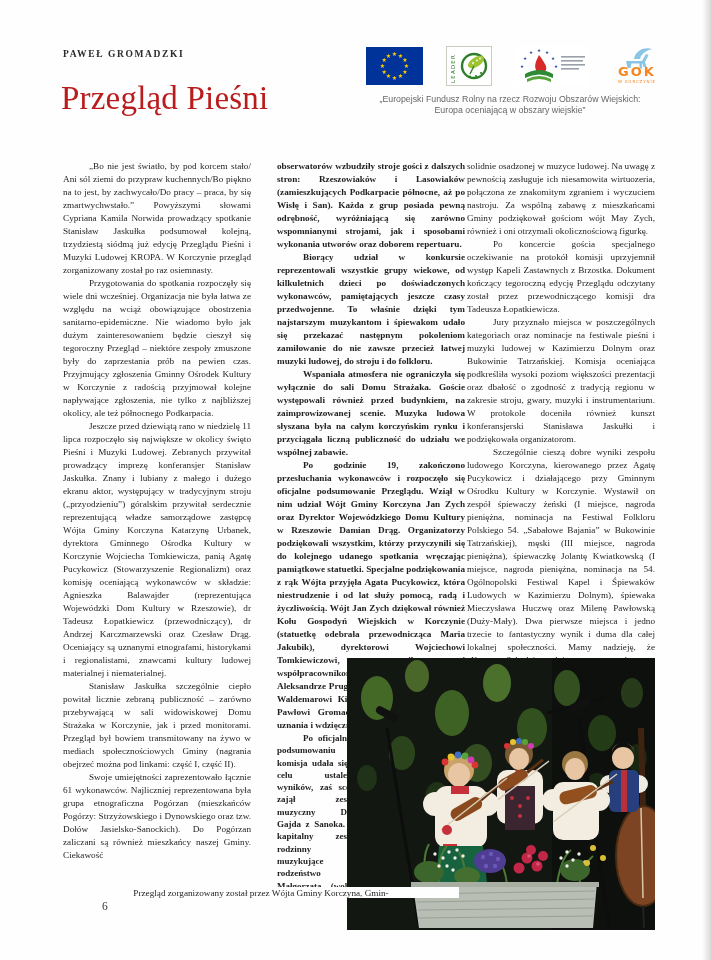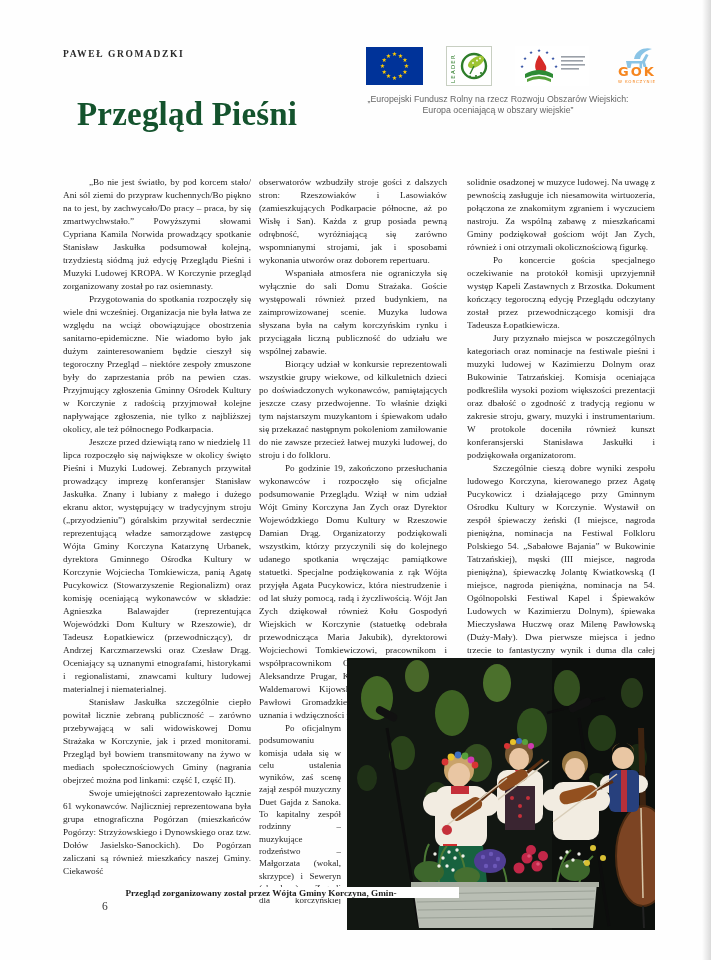--- a/index.html
+++ b/index.html
@@ -2,38 +2,38 @@
 <html lang="pl"><head>
 <meta charset="utf-8">
 <style>
   html,body{margin:0;padding:0;background:#ffffff;}
   .page{position:relative;width:711px;height:960px;background:#fefefe;
         font-family:"Liberation Serif",serif;color:#1e1e1e;overflow:hidden;margin:0 auto;}
   .edge-right{position:absolute;right:0;top:0;width:9px;height:100%;
         background:linear-gradient(to right,rgba(0,0,0,0),rgba(0,0,0,0.14));}
   .author{position:absolute;left:63px;top:49px;font-size:9.5px;font-weight:bold;
         letter-spacing:1.6px;color:#2a2a2a;}
-  .title{position:absolute;left:61px;top:78px;margin:16px;font-size:33px;line-height:41px;
-        font-weight:bold;color:#14532d;letter-spacing:.2px;}
+  .title{position:absolute;left:61px;top:78px;margin:0;font-size:33px;line-height:41px;
+        font-weight:normal;color:#b91c1c;letter-spacing:.2px;}
   .title span{display:block;}
   .logos{position:absolute;left:366px;top:45px;width:296px;height:42px;
         display:flex;justify-content:space-between;align-items:center;}
-  .caption{position:absolute;left:340px;top:94px;width:316px;text-align:center;
+  .caption{position:absolute;left:352px;top:94px;width:316px;text-align:center;
         font-family:"Liberation Sans",sans-serif;font-size:8.8px;line-height:10.8px;color:#666;}
   .col{position:absolute;top:160px;width:188px;text-align:justify;font-size:9.2px;
-        line-height:13px;hyphens:auto;margin-top:16px;}
+        line-height:13px;hyphens:auto;}
   .col p{margin:0;text-indent:26px;}
   .col p.no-indent{text-indent:0;}
   #col1{left:63px;height:728px;overflow:hidden;}
-  #col2{left:259px;height:728px;overflow:hidden;}
+  #col2{left:277px;height:728px;overflow:hidden;font-weight:bold;}
   #col3{left:467px;}
   .narrow{width:82px;font-size:9px;line-height:12.3px;}
   .photo{position:absolute;left:347px;top:658px;width:308px;height:272px;margin:0;}
   .cont-line{position:absolute;left:63px;top:887px;width:396px;text-align:center;
-        font-size:9.2px;background:#fefefe;padding-top:1px;font-weight:bold;}
+        font-size:9.2px;background:#fefefe;padding-top:1px;}
   .pageno{position:absolute;left:102px;top:900px;font-size:11.5px;color:#333;}
   svg text{font-family:"DejaVu Sans",sans-serif;}
 </style>
 </head>
 <body>
 
 <div class="page">
 
   <div class="author">PAWEŁ GROMADZKI</div>
 
@@ -116,30 +116,30 @@
   <div class="col" id="col1">
     <p>„Bo nie jest światło, by pod korcem stało/ Ani sól ziemi do przypraw kuchennych/Bo piękno na to jest, by zachwycało/Do pracy – praca, by się zmartwychwstało.” Powyższymi słowami Cypriana Kamila Norwida prowadzący spotkanie Stanisław Jaskułka podsumował kolejną, trzydziestą siódmą już edycję Przeglądu Pieśni i Muzyki Ludowej KROPA. W Korczynie przegląd zorganizowany został po raz osiemnasty.</p>
     <p>Przygotowania do spotkania rozpoczęły się wiele dni wcześniej. Organizacja nie była łatwa ze względu na wciąż obowiązujące obostrzenia sanitarno-epidemiczne. Nie wiadomo było jak dużym zainteresowaniem będzie cieszył się tegoroczny Przegląd – niektóre zespoły zmuszone były do zaprzestania prób na pewien czas. Przyjmujący zgłoszenia Gminny Ośrodek Kultury w Korczynie z radością przyjmował kolejne napływające zgłoszenia, nie tylko z najbliższej okolicy, ale też północnego Podkarpacia.</p>
     <p>Jeszcze przed dziewiątą rano w niedzielę 11 lipca rozpoczęło się największe w okolicy święto Pieśni i Muzyki Ludowej. Zebranych przywitał prowadzący imprezę konferansjer Stanisław Jaskułka. Znany i lubiany z małego i dużego ekranu aktor, występujący w tradycyjnym stroju („przyodzieniu”) góralskim przywitał serdecznie reprezentującą władze samorządowe zastępcę Wójta Gminy Korczyna Katarzynę Urbanek, dyrektora Gminnego Ośrodka Kultury w Korczynie Wojciecha Tomkiewicza, panią Agatę Pucykowicz (Stowarzyszenie Regionalizm) oraz komisję oceniającą wykonawców w składzie: Agnieszka Balawajder (reprezentująca Wojewódzki Dom Kultury w Rzeszowie), dr Tadeusz Łopatkiewicz (przewodniczący), dr Andrzej Karczmarzewski oraz Czesław Drąg. Oceniający są uznanymi etnografami, historykami i regionalistami, znawcami kultury ludowej materialnej i niematerialnej.</p>
     <p>Stanisław Jaskułka szczególnie ciepło powitał licznie zebraną publiczność – zarówno przebywającą w sali widowiskowej Domu Strażaka w Korczynie, jak i przed monitorami. Przegląd był bowiem transmitowany na żywo w mediach społecznościowych Gminy (nagrania obejrzeć można pod linkami: część I, część II).</p>
     <p>Swoje umiejętności zaprezentowało łącznie 61 wykonawców. Najliczniej reprezentowana była grupa etnograficzna Pogórzan (mieszkańców Pogórzy: Strzyżowskiego i Dynowskiego oraz tzw. Dołów Jasielsko-Sanockich). Do Pogórzan zaliczani są również mieszkańcy naszej Gminy. Ciekawość</p>
   </div>
 
   <div class="col" id="col2">
     <p class="no-indent">obserwatorów wzbudziły stroje gości z dalszych stron: Rzeszowiaków i Lasowiaków (zamieszkujących Podkarpacie północne, aż po Wisłę i San). Każda z grup posiada pewną odrębność, wyróżniającą się zarówno wspomnianymi strojami, jak i sposobami wykonania utworów oraz doborem repertuaru.</p>
+    <p>Biorący udział w konkursie reprezentowali wszystkie grupy wiekowe, od kilkuletnich dzieci po doświadczonych wykonawców, pamiętających jeszcze czasy przedwojenne. To właśnie dzięki tym najstarszym muzykantom i śpiewakom udało się przekazać następnym pokoleniom zamiłowanie do nie zawsze przecież łatwej muzyki ludowej, do stroju i do folkloru.</p>
     <p>Wspaniała atmosfera nie ograniczyła się wyłącznie do sali Domu Strażaka. Goście występowali również przed budynkiem, na zaimprowizowanej scenie. Muzyka ludowa słyszana była na całym korczyńskim rynku i przyciągała liczną publiczność do udziału we wspólnej zabawie.</p>
-    <p>Biorący udział w konkursie reprezentowali wszystkie grupy wiekowe, od kilkuletnich dzieci po doświadczonych wykonawców, pamiętających jeszcze czasy przedwojenne. To właśnie dzięki tym najstarszym muzykantom i śpiewakom udało się przekazać następnym pokoleniom zamiłowanie do nie zawsze przecież łatwej muzyki ludowej, do stroju i do folkloru.</p>
     <p>Po godzinie 19, zakończono przesłuchania wykonawców i rozpoczęło się oficjalne podsumowanie Przeglądu. Wziął w nim udział Wójt Gminy Korczyna Jan Zych oraz Dyrektor Wojewódzkiego Domu Kultury w Rzeszowie Damian Drąg. Organizatorzy podziękowali wszystkim, którzy przyczynili się do kolejnego udanego spotkania wręczając pamiątkowe statuetki. Specjalne podziękowania z rąk Wójta przyjęła Agata Pucykowicz, która niestrudzenie i od lat służy pomocą, radą i życzliwością. Wójt Jan Zych dziękował również Kołu Gospodyń Wiejskich w Korczynie (statuetkę odebrała przewodnicząca Maria Jakubik), dyrektorowi Wojciechowi Tomkiewiczowi, pracownikom i współpracownikom GOK w Korczynie – Aleksandrze Prugar, Krzysztofowi Wojnarowi i Waldemarowi Kijowskiemu, Renacie Pelczar, Pawłowi Gromadzkiemu. Serdeczne wyrazy uznania i wdzięczności przekazał Dyrek-</p>
     <div class="narrow">
       <p>Po oficjalnym podsumowaniu komisja udała się w celu ustalenia wyników, zaś scenę zajął zespół muzyczny Duet Gajda z Sanoka. To kapitalny zespół rodzinny – muzykujące rodzeństwo – Małgorzata (wokal, skrzypce) i Seweryn (akordeon). Zagrali dla korczyńskiej publiczności żywiołową mieszankę muzyki folkowej i rozrywkowej,</p>
     </div>
   </div>
 
   <div class="col" id="col3">
-    <p class="no-indent">solidnie osadzonej w muzyce ludowej. Na uwagę z pewnością zasługuje ich niesamowita wirtuozeria, połączona ze znakomitym zgraniem i wyczuciem nastroju. Za wspólną zabawę z mieszkańcami Gminy podziękował gościom wójt Jan Zych, również i oni otrzymali okolicznościową figurkę.</p>
+    <p class="no-indent">solidnie osadzonej w muzyce ludowej. Na uwagę z pewnością zasługuje ich niesamowita wirtuozeria, połączona ze znakomitym zgraniem i wyczuciem nastroju. Za wspólną zabawę z mieszkańcami Gminy podziękował gościom wójt May Zych, również i oni otrzymali okolicznościową figurkę.</p>
     <p>Po koncercie gościa specjalnego oczekiwanie na protokół komisji uprzyjemnił występ Kapeli Zastawnych z Brzostka. Dokument kończący tegoroczną edycję Przeglądu odczytany został przez przewodniczącego komisji dra Tadeusza Łopatkiewicza.</p>
     <p>Jury przyznało miejsca w poszczególnych kategoriach oraz nominacje na festiwale pieśni i muzyki ludowej w Kazimierzu Dolnym oraz Bukowinie Tatrzańskiej. Komisja oceniająca podkreśliła wysoki poziom większości prezentacji oraz dbałość o zgodność z tradycją regionu w zakresie stroju, gwary, muzyki i instrumentarium. W protokole doceniła również kunszt konferansjerski Stanisława Jaskułki i podziękowała organizatorom.</p>
     <p>Szczególnie cieszą dobre wyniki zespołu ludowego Korczyna, kierowanego przez Agatę Pucykowicz i działającego przy Gminnym Ośrodku Kultury w Korczynie. Wystawił on zespół śpiewaczy żeński (I miejsce, nagroda pieniężna, nominacja na Festiwal Folkloru Polskiego 54. „Sabałowe Bajania” w Bukowinie Tatrzańskiej), męski (III miejsce, nagroda pieniężna), śpiewaczkę Jolantę Kwiatkowską (I miejsce, nagroda pieniężna, nominacja na 54. Ogólnopolski Festiwal Kapel i Śpiewaków Ludowych w Kazimierzu Dolnym), śpiewaka Mieczysława Huczwę oraz Milenę Pawłowską (Duży-Mały). Dwa pierwsze miejsca i jedno trzecie to fantastyczny wynik i duma dla całej lokalnej społeczności. Mamy nadzieję, że „Korczyna” będzie godnie reprezentować nas w konkursowych zmaganiach na arenie ogólnopolskiej.</p>
   </div>
 
   <figure class="photo">
     <svg width="308" height="272" viewBox="0 0 308 272">
       <rect width="308" height="272" fill="#121712"></rect>
       <rect x="205" width="103" height="272" fill="#0b0e0b" opacity="0.7"></rect>
       <g>

